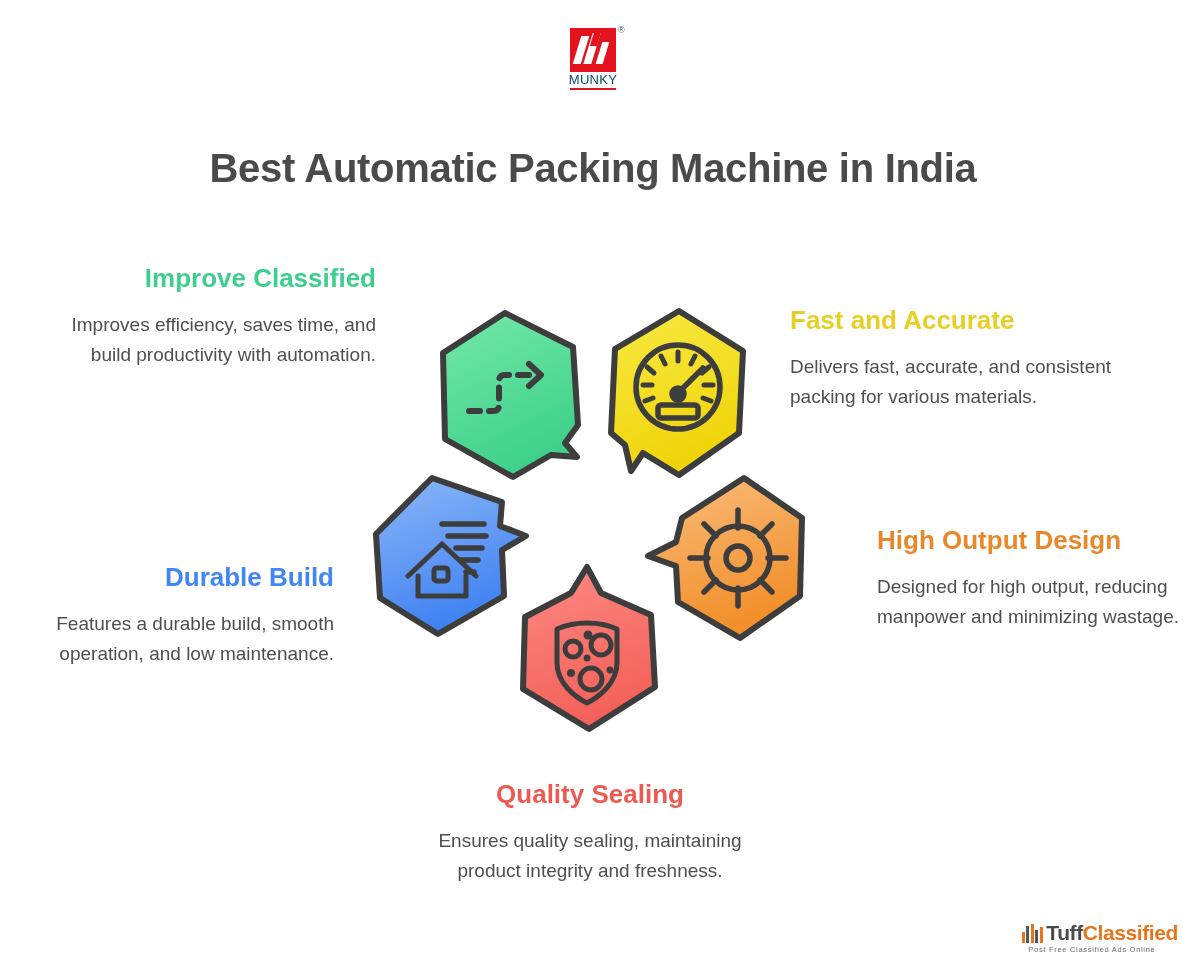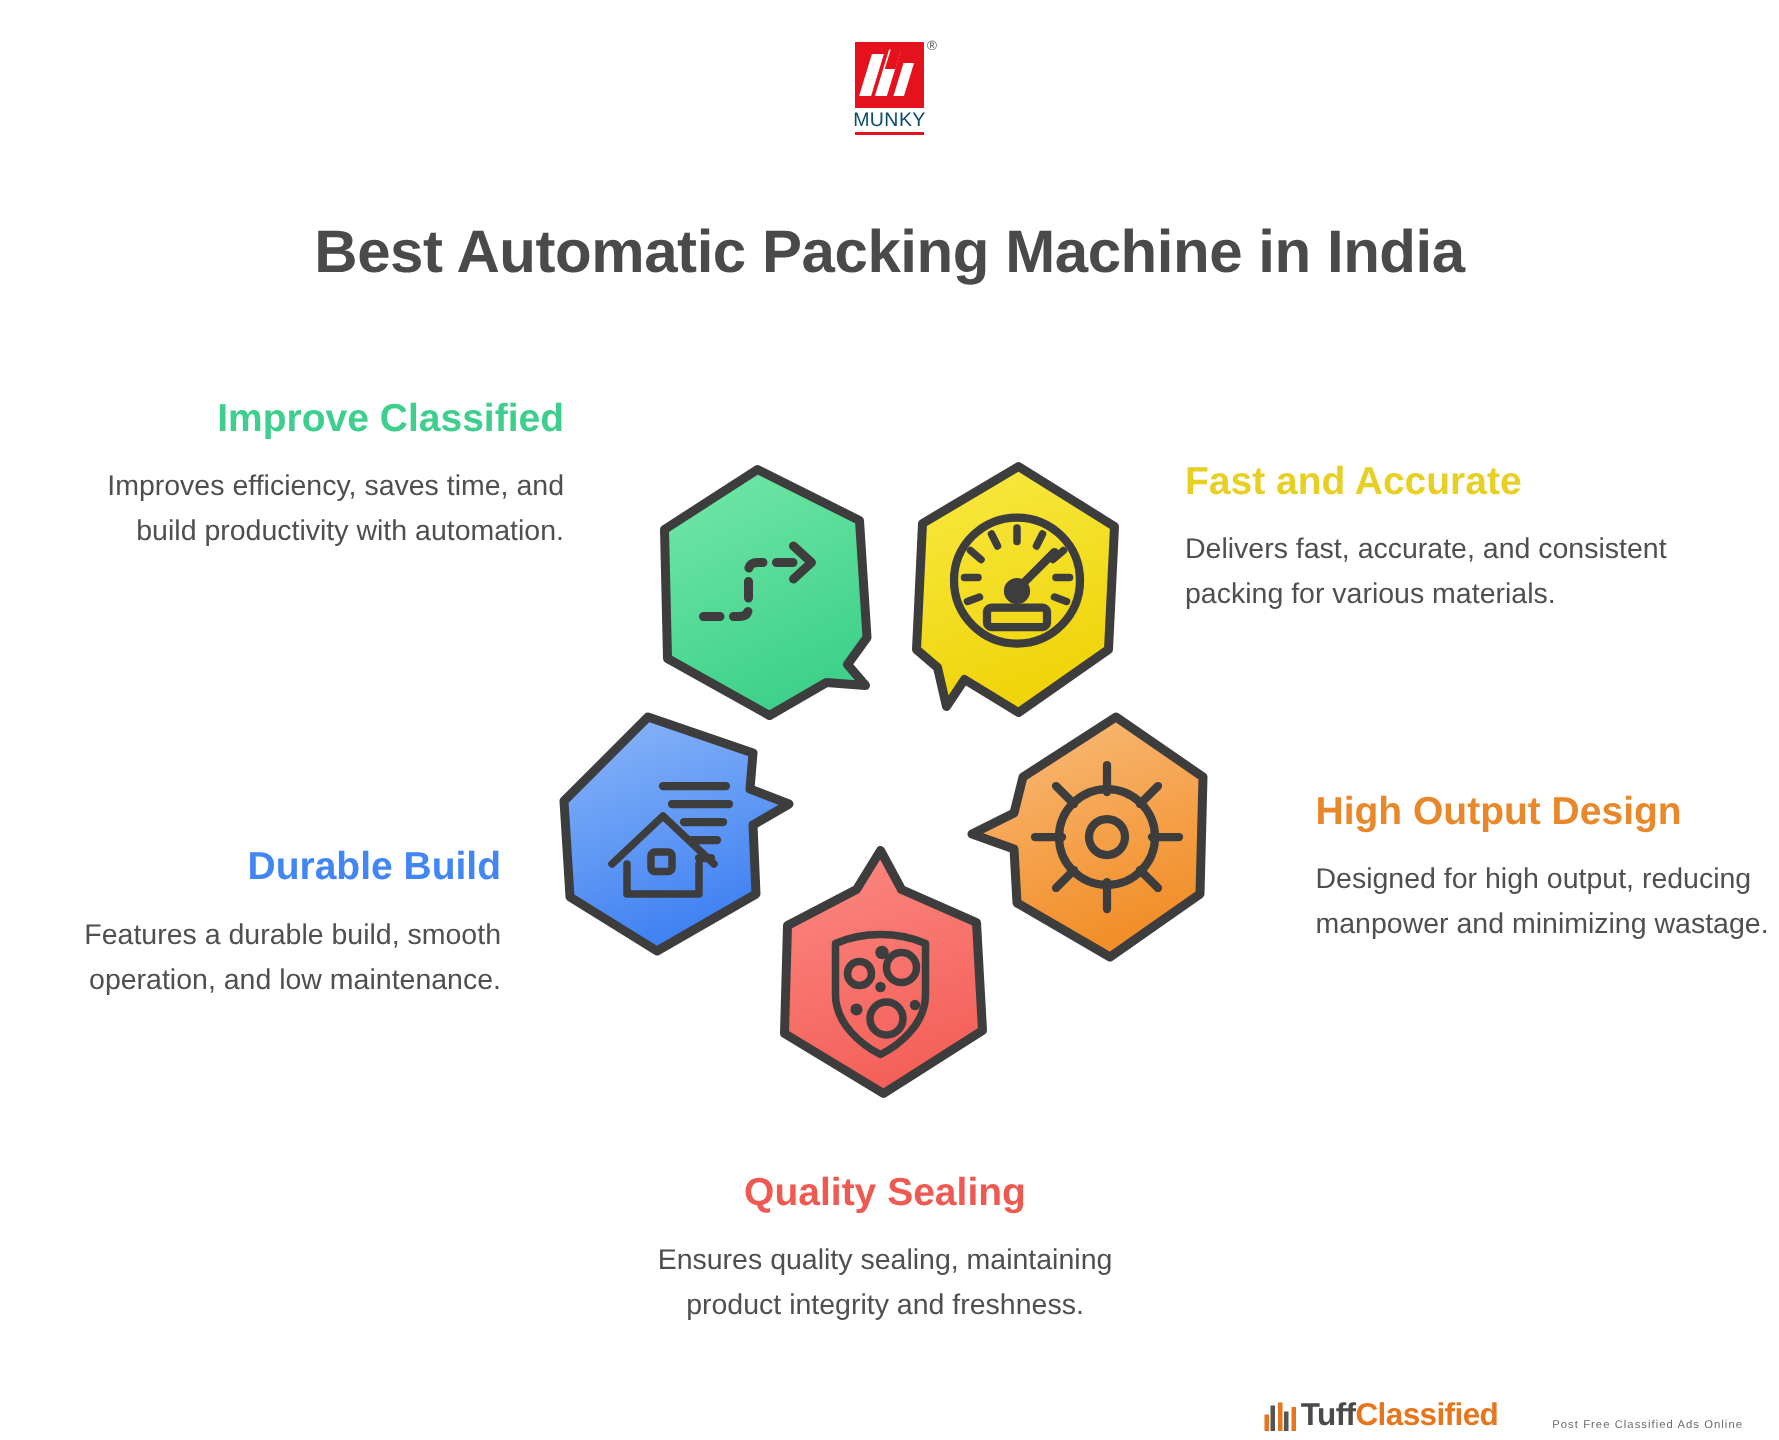--- a/index.html
+++ b/index.html
@@ -150,23 +150,22 @@
   .hex.h-blue   { left: 0px;   top: 168px; }
   .hex.h-orange { left: 272px; top: 170px; }
   .hex.h-red    { left: 135px; top: 263px; }
 
   
   .footer-logo {
     position: absolute;
     right: 8px;
     bottom: 6px;
     display: flex;
-    flex-direction: row;
-    align-items: flex-end;
-    gap: 36px;
+    flex-direction: column;
+    align-items: center;
   }
   .tc-row {
     display: flex;
     align-items: flex-end;
   }
   .tc-bars {
     display: flex;
     align-items: flex-end;
     height: 19px;
     margin-right: 2px;

